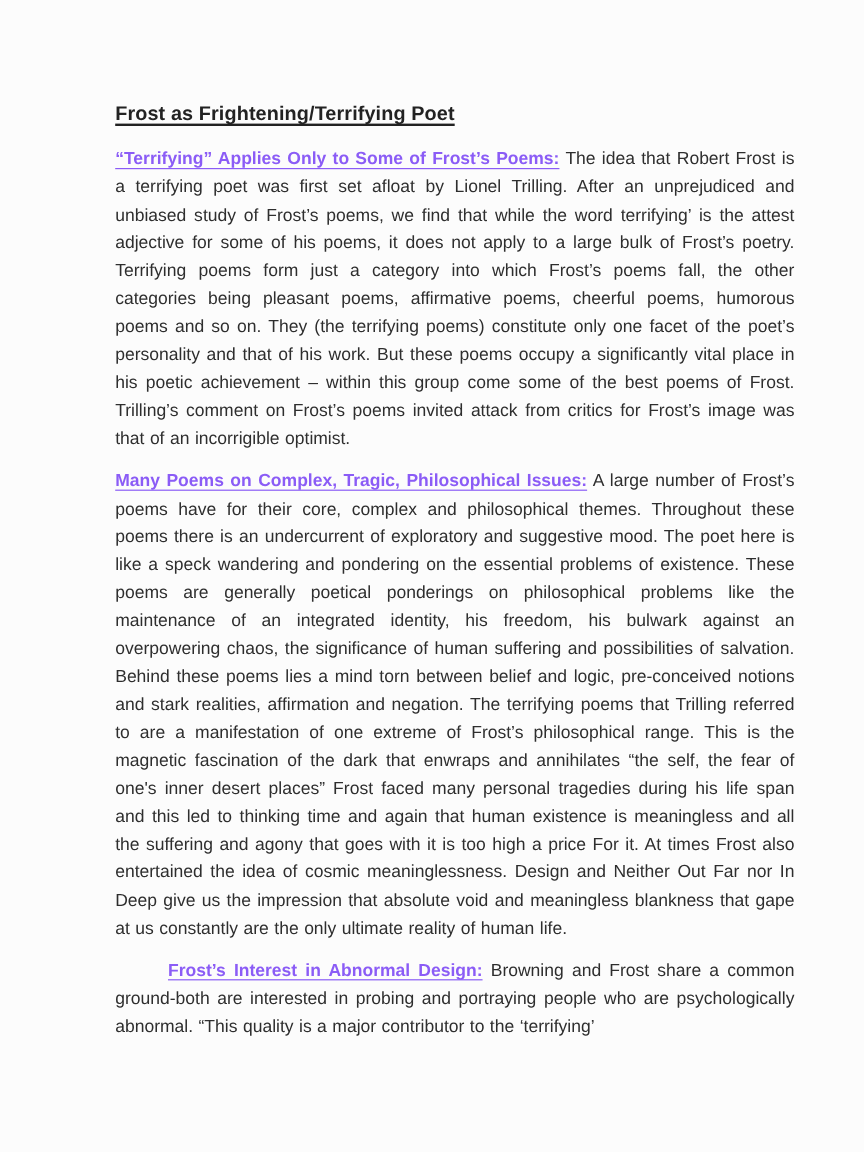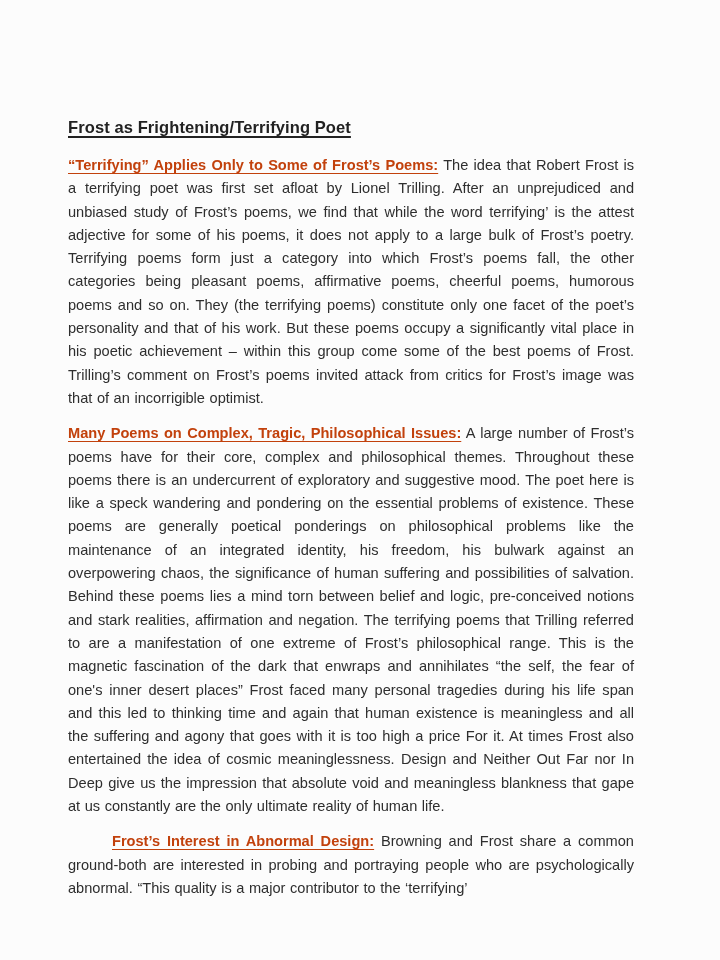--- a/index.html
+++ b/index.html
@@ -10,25 +10,24 @@
   .viewport {
     position: relative;
     width: 720px;
     height: 960px;
     background: #fcfcfc;
     overflow: hidden;
     font-family: "Liberation Sans", "DejaVu Sans", sans-serif;
   }
   .content {
     position: absolute;
-    left: 68px;
+    left: 96px;
     top: 86px;
     width: 566px;
     color: #2b2b2b;
-    margin-top: 32px;
   }
   h1.doc-title {
     font-size: 16.5px;
     font-weight: bold;
     margin: 0 0 17px 0;
     text-decoration: underline;
     text-decoration-thickness: 1.5px;
     text-underline-offset: 3px;
     letter-spacing: 0.1px;
     color: #222;
@@ -42,21 +41,21 @@
     word-spacing: 0.5px;
   }
   p.para.indent {
     text-indent: 44px;
   }
   span.head {
     font-weight: bold;
     text-decoration: underline;
     text-decoration-thickness: 1.3px;
     text-underline-offset: 2.5px;
-    color: #c2410c;
+    color: #8b5cf6;
   }
 </style>
 </head>
 <body>
 
 <div class="viewport">
   <div class="content">
 
     <h1 class="doc-title">Frost as Frightening/Terrifying Poet</h1>
 

